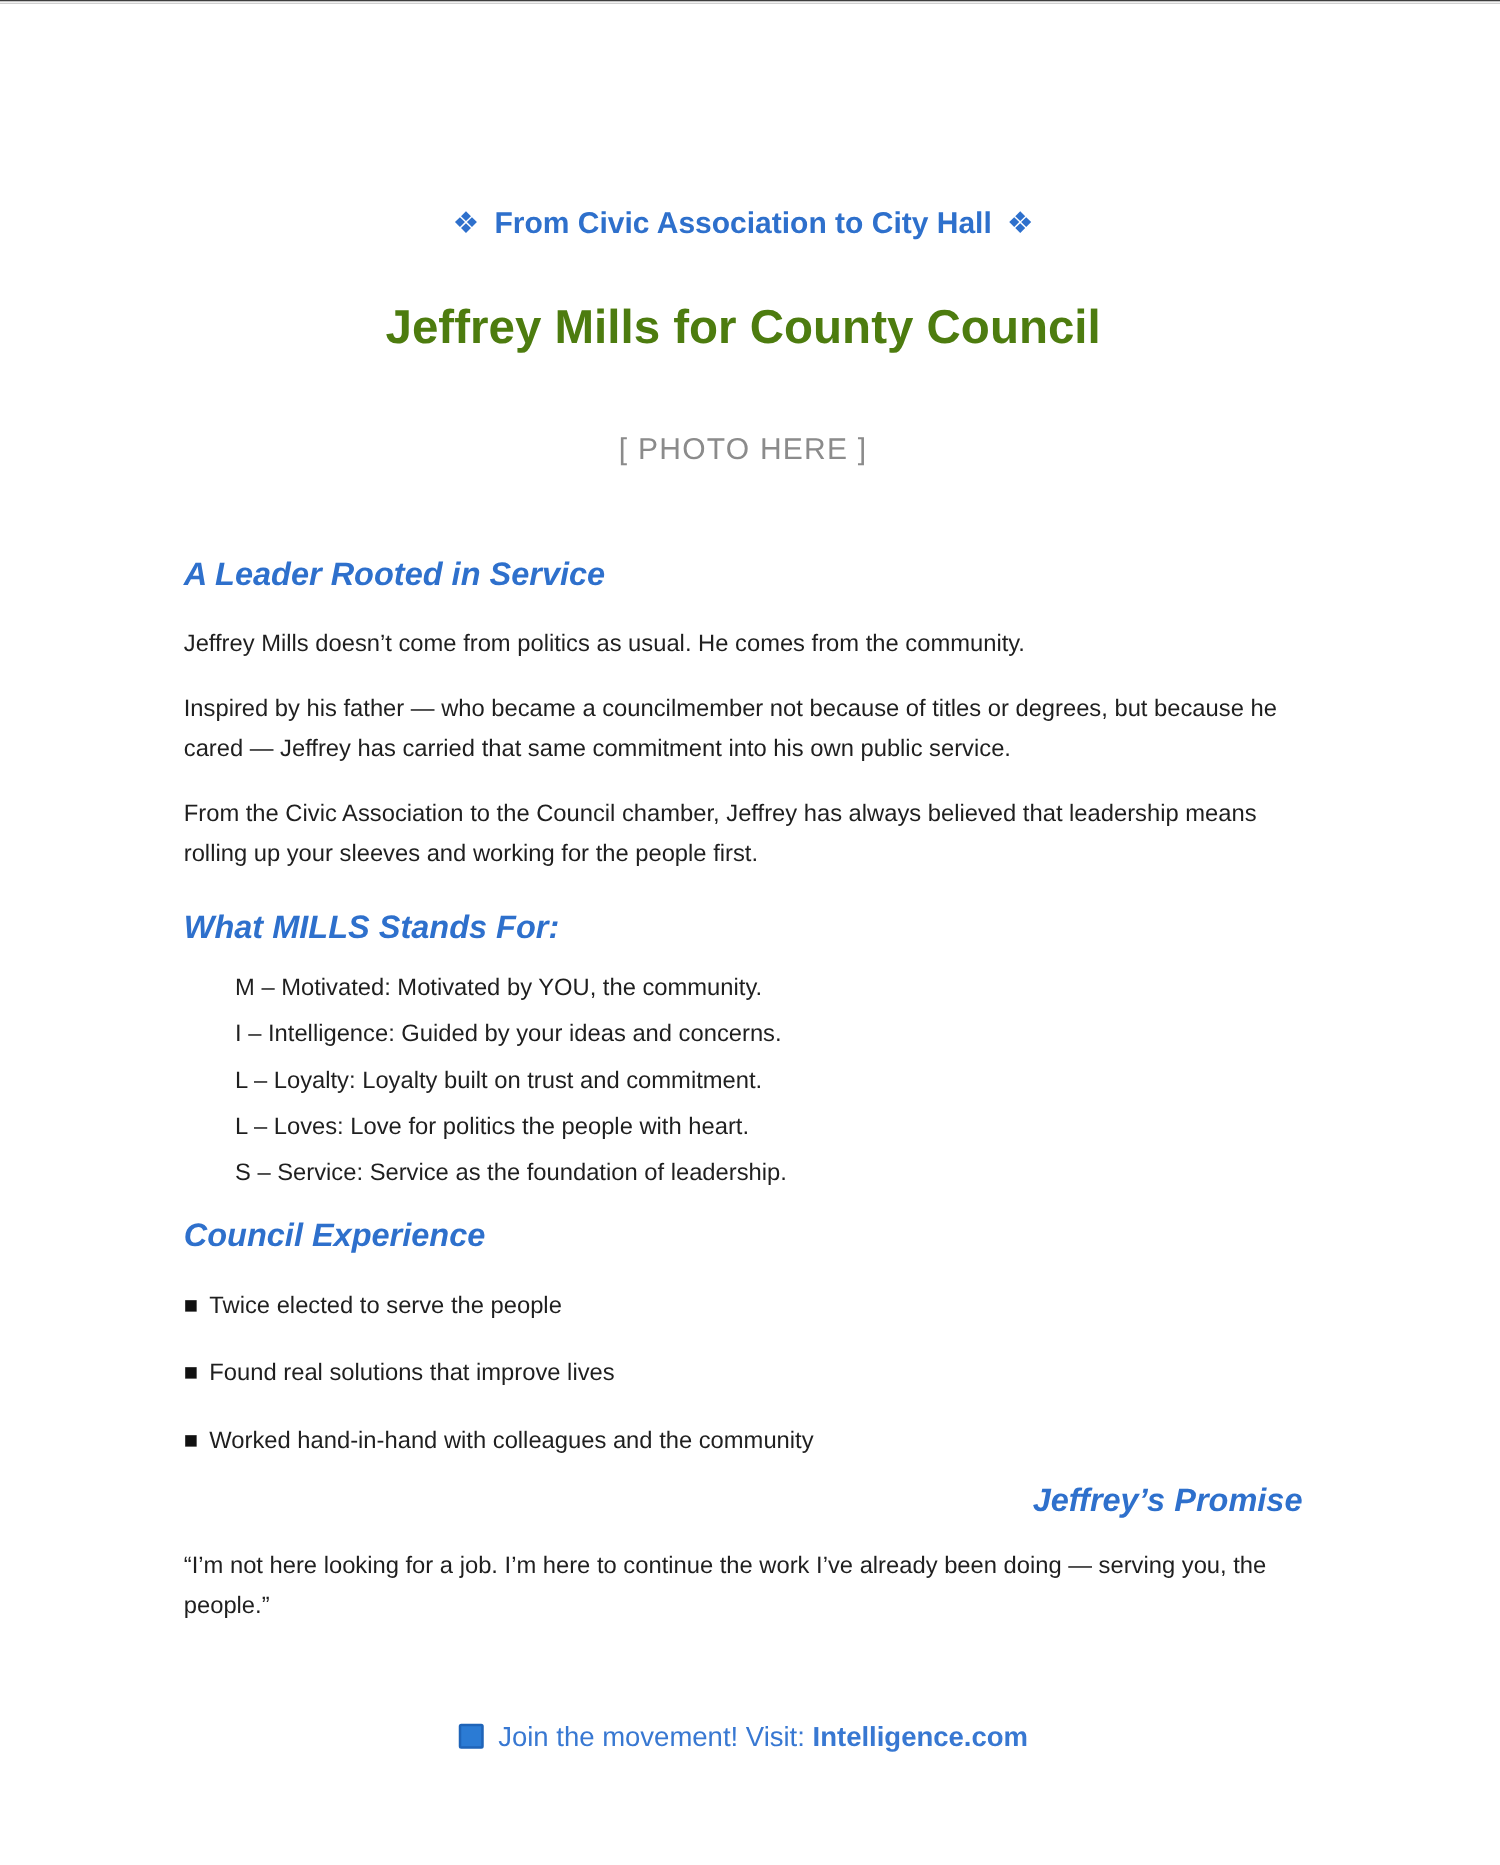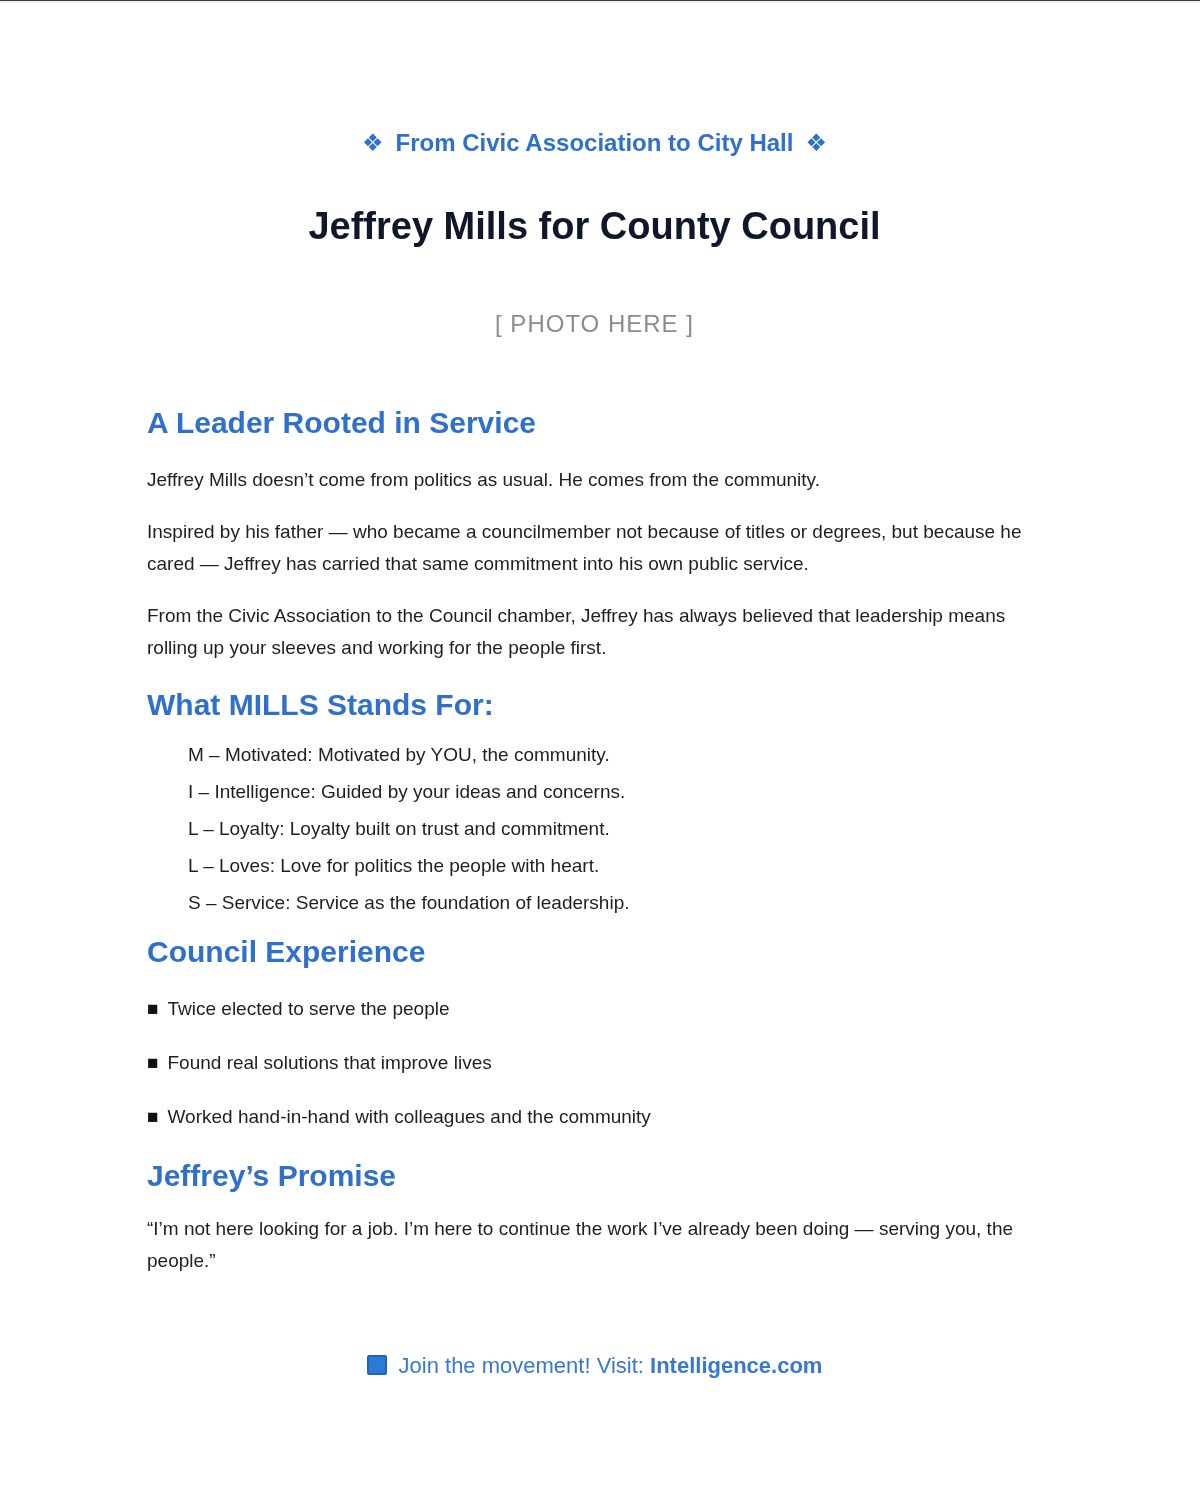--- a/index.html
+++ b/index.html
@@ -22,48 +22,50 @@
   }
   .page {
     padding: 128px 158px 0 147px;
   }
   .tagline {
     text-align: center;
     color: var(--heading-blue, #2e70cc);
     font-weight: bold;
     font-size: 24px;
     line-height: 30px;
+    margin-top: 36px;
   }
   .tagline .tagline-text { margin: 0 12px; }
   .doc-title {
     margin-top: 46px;
     text-align: center;
-    color: #0f172a;
+    color: #4d7c0f;
     font-size: 38px;
     line-height: 44px;
     font-weight: bold;
   }
   .photo-placeholder {
     margin-top: 62px;
     text-align: center;
     color: var(--photo-gray, #8b8b8b);
     font-size: 24px;
     line-height: 28px;
     letter-spacing: 1px;
   }
   h2.sec {
     color: var(--heading-blue, #2e70cc);
-    font-size: 30px;
+    font-size: 26px;
     line-height: 30px;
     font-weight: bold;
+    font-style: italic;
   }
   .h-leader { margin-top: 70px; }
   .h-mills { margin-top: 26px; }
   .h-exp { margin-top: 16px; }
-  .h-promise { margin-top: 28px; }
+  .h-promise { margin-top: 16px; text-align: right; }
   p.body {
     font-size: 19px;
     line-height: 32px;
     margin-top: 20px;
   }
   p.p-first { margin-top: 26px; }
   ul.mills-list {
     list-style: none;
     margin-top: 16px;
     padding-left: 41px;

